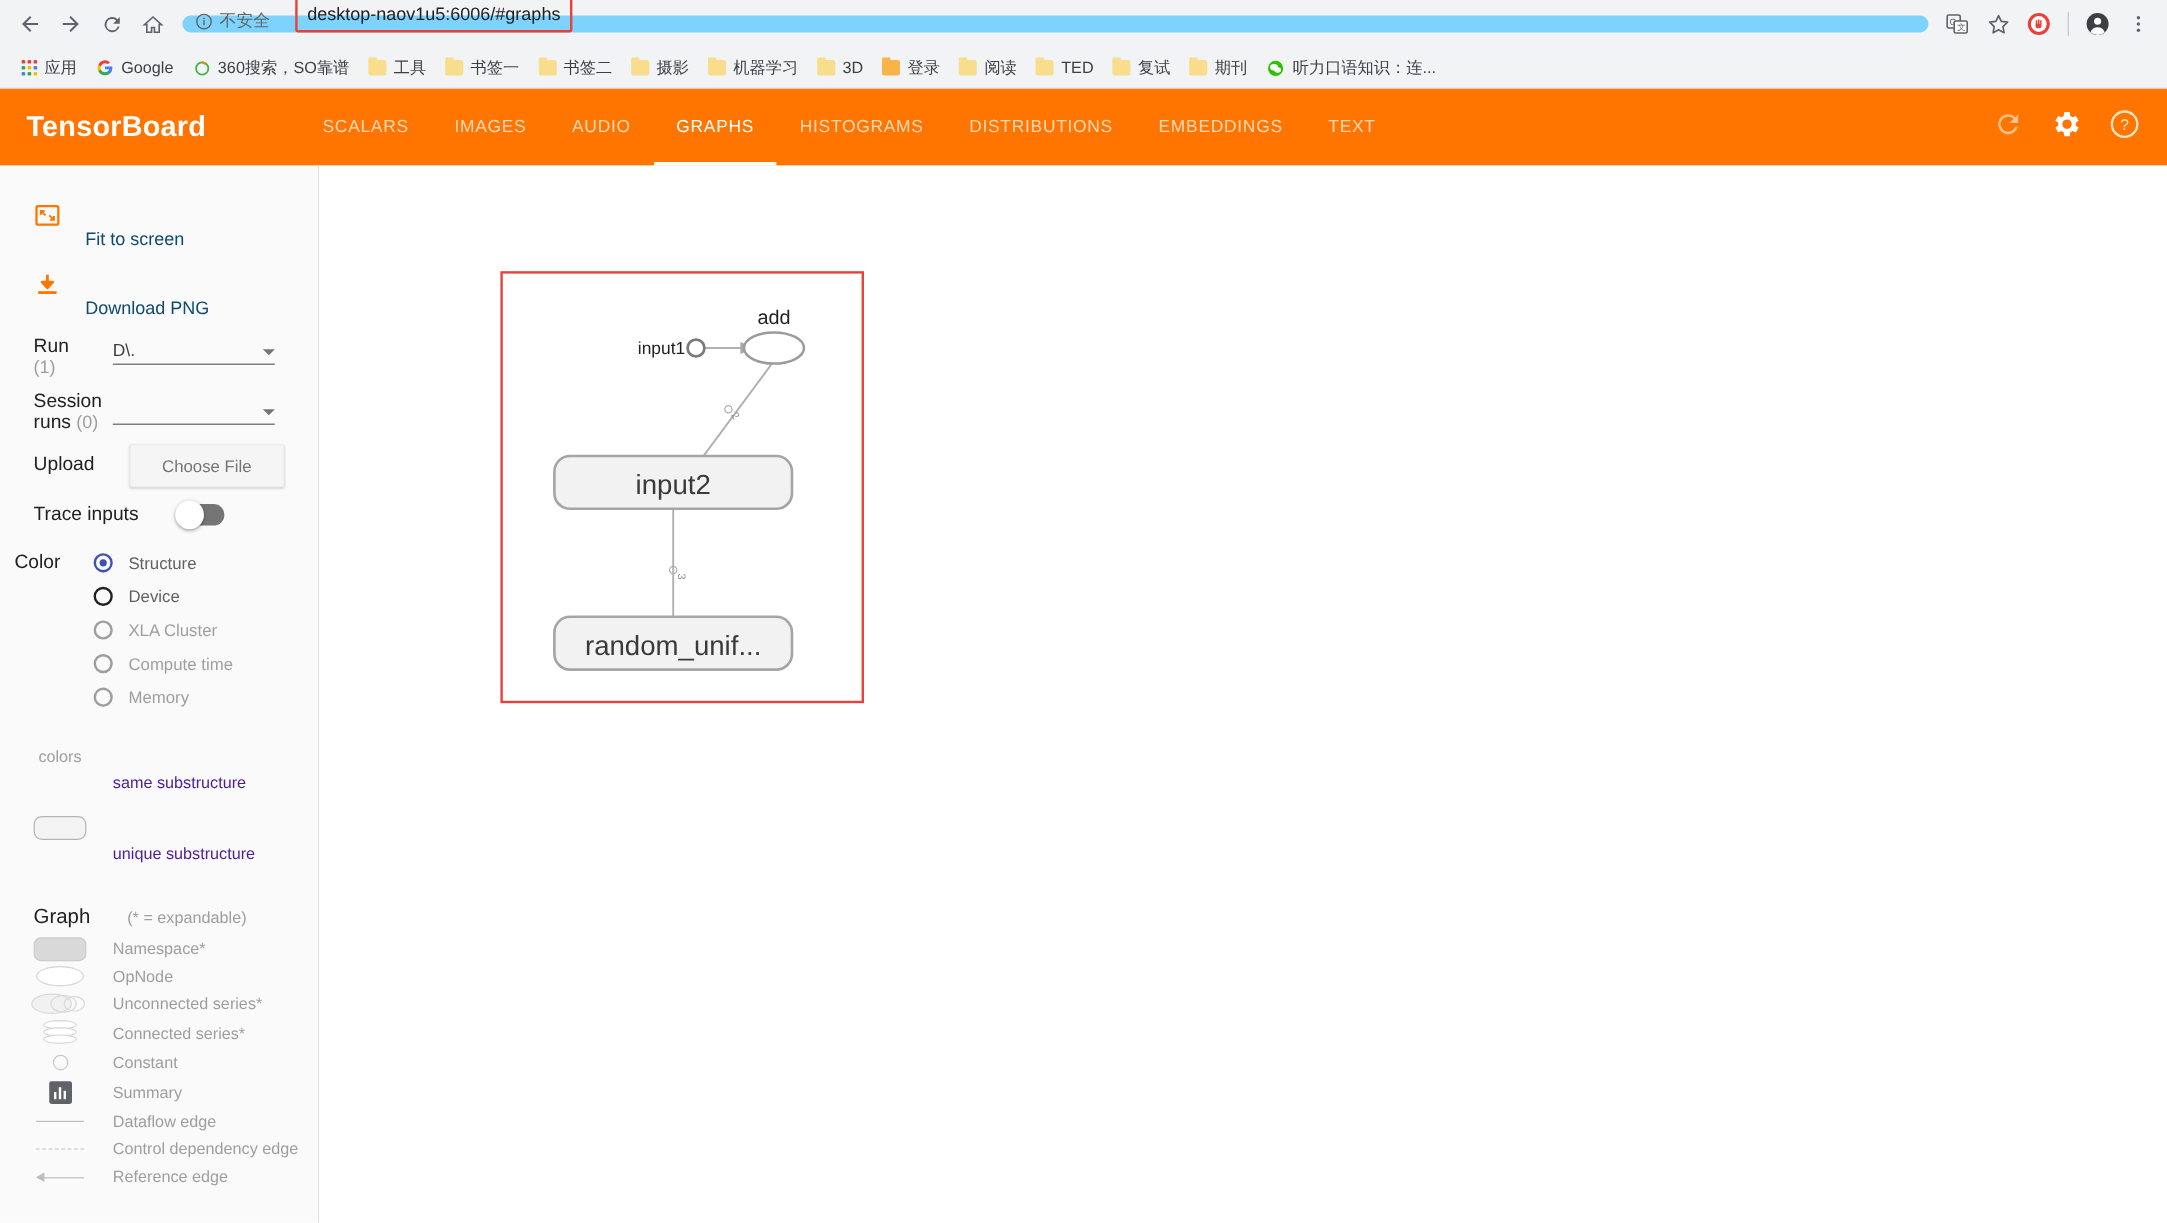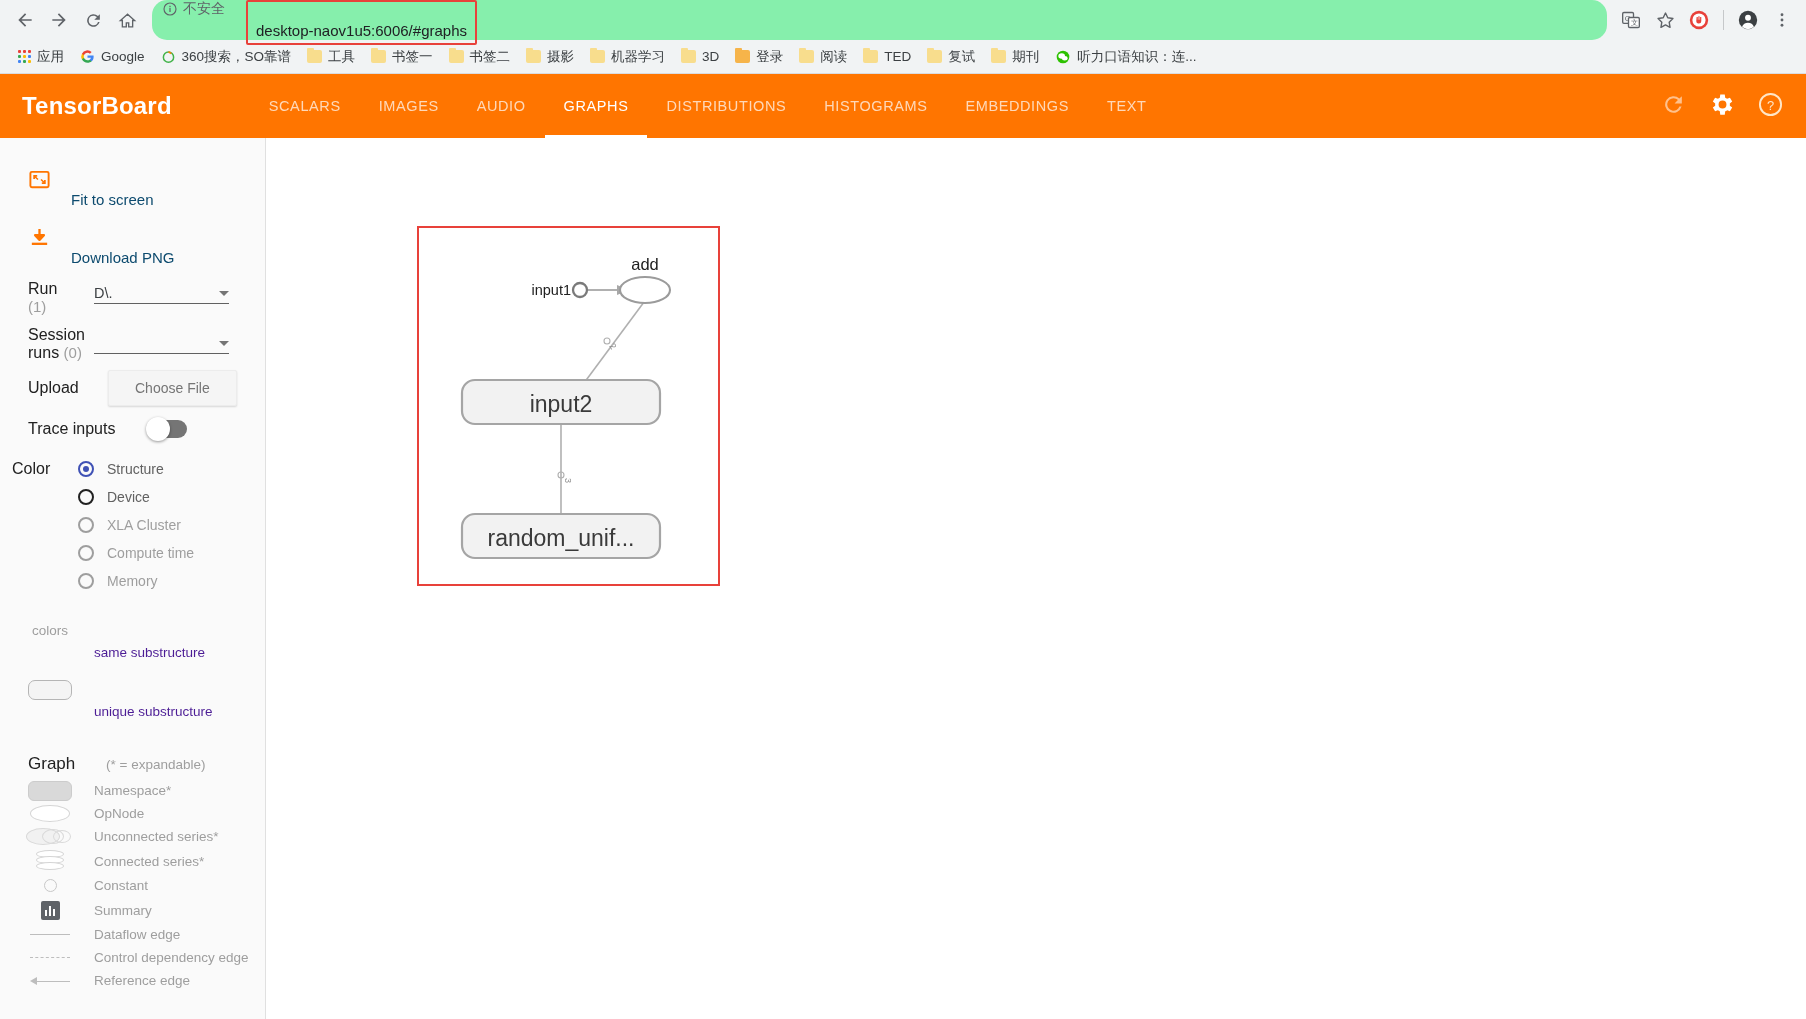--- a/index.html
+++ b/index.html
@@ -26,26 +26,26 @@
   .nav-btn {
     width: 34px; height: 34px;
     display: flex; align-items: center; justify-content: center;
     border-radius: 50%;
     flex: 0 0 auto;
   }
   .nav-btn svg { display: block; }
 
   #omnibox {
     flex: 1 1 auto;
-    height: 40px;
+    height: 14px;
     margin: 0 8px;
-    background: #86efac;
+    background: #7dd3fc;
     border-radius: 15px;
     display: flex;
-    align-items: flex-start;
+    align-items: flex-end;
     padding: 0 10px;
     min-width: 0;
   }
   #security-chip {
     display: flex;
     align-items: center;
     gap: 5px;
     flex: 0 0 auto;
     padding-right: 6px;
   }
@@ -599,22 +599,22 @@
   </div>
 </div>
 
 <div id="tb-header" style="background: rgb(255, 117, 0);">
   <div id="tb-logo">TensorBoard</div>
   <div id="tb-tabs">
     <div class="tb-tab">SCALARS</div>
     <div class="tb-tab">IMAGES</div>
     <div class="tb-tab">AUDIO</div>
     <div class="tb-tab active">GRAPHS</div>
+    <div class="tb-tab">HISTOGRAMS</div>
     <div class="tb-tab">DISTRIBUTIONS</div>
-    <div class="tb-tab">HISTOGRAMS</div>
     <div class="tb-tab">EMBEDDINGS</div>
     <div class="tb-tab">TEXT</div>
   </div>
   <div id="tb-header-right">
     <div>
       <svg width="25" height="25" viewBox="0 0 24 24">
           <path d="M17.65 6.35A8 8 0 1 0 19.73 14h-2.08A6 6 0 1 1 12 6c1.66 0 3.14.69 4.22 1.78L13 11h7V4z" fill="rgba(255,255,255,0.55)"></path>
         </svg>
     </div>
     <div>

